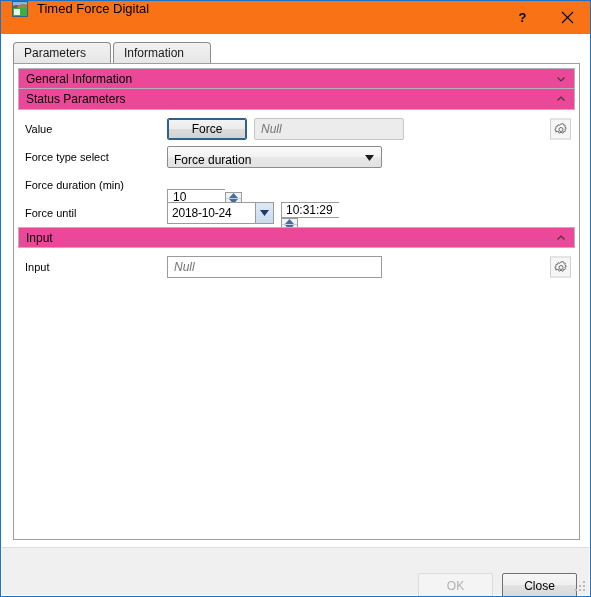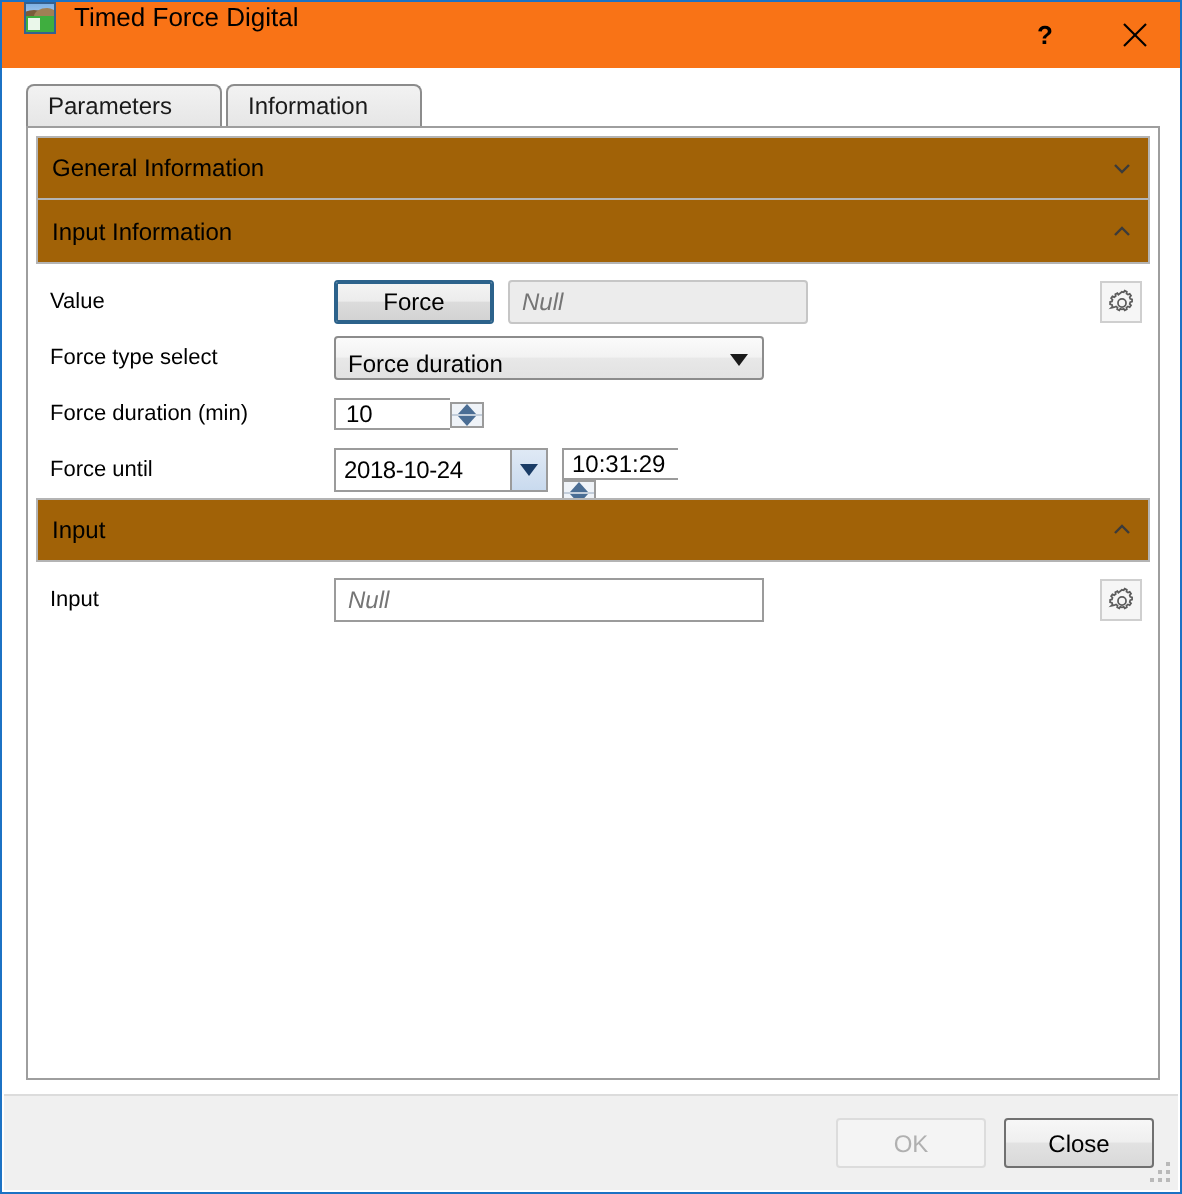--- a/index.html
+++ b/index.html
@@ -131,23 +131,23 @@
     left: 4px;
     top: 4px;
     right: 4px;
     bottom: 4px;
   }
 
   
   .group-header {
     position: relative;
     box-sizing: border-box;
-    height: 32px;
+    height: 21px;
     border: 1px solid #b4b4b4;
-    background: #a16207;
+    background: #ec4899;
     display: flex;
     align-items: center;
     padding-left: 7px;
     font-size: 12px;
     color: #000000;
     cursor: default;
   }
   .group-header + .group-header { border-top: none; }
   .group-header .chev {
     position: absolute;
@@ -239,21 +239,21 @@
     cursor: default;
   }
   .combo .arrow {
     position: absolute;
     right: 7px;
     top: 50%;
     transform: translateY(-50%);
   }
 
   
-  .spin-wrap { display: flex; align-items: center; height: 40px; }
+  .spin-wrap { display: flex; align-items: flex-end; height: 40px; }
   .spin-text {
     width: 58px;
     box-sizing: border-box;
     border: 1px solid #9b9b9b;
     border-right: none;
     background: #ffffff;
     font-family: "Liberation Sans", sans-serif;
     font-size: 12px;
     color: #000000;
     padding: 0 5px;
@@ -338,21 +338,21 @@
     left: 1px;
     right: 1px;
     bottom: 1px;
     height: 47px;
     background: #f0f0f0;
     border-top: 1px solid #dcdcdc;
   }
   .footer-buttons {
     position: absolute;
     right: 12px;
-    top: 11px;
+    top: 25px;
     display: flex;
     gap: 9px;
   }
   .fbtn {
     width: 75px;
     height: 25px;
     box-sizing: border-box;
     font-family: "Liberation Sans", sans-serif;
     font-size: 12px;
     border-radius: 2px;
@@ -419,21 +419,21 @@
       <div class="group-header">
         <span>General Information</span>
         <span class="chev">
           <svg width="10" height="10" viewBox="0 0 10 10">
               <polyline points="1.5,3.5 5,7 8.5,3.5" fill="none" stroke="#3b3b3b" stroke-width="1.2"></polyline>
             </svg>
         </span>
       </div>
 
       <div class="group-header">
-        <span>Input Information</span>
+        <span>Status Parameters</span>
         <span class="chev">
           <svg width="10" height="10" viewBox="0 0 10 10">
               <polyline points="1.5,6.5 5,3 8.5,6.5" fill="none" stroke="#3b3b3b" stroke-width="1.2"></polyline>
             </svg>
         </span>
       </div>
 
       <div class="form-area">
 
         <div class="row">

